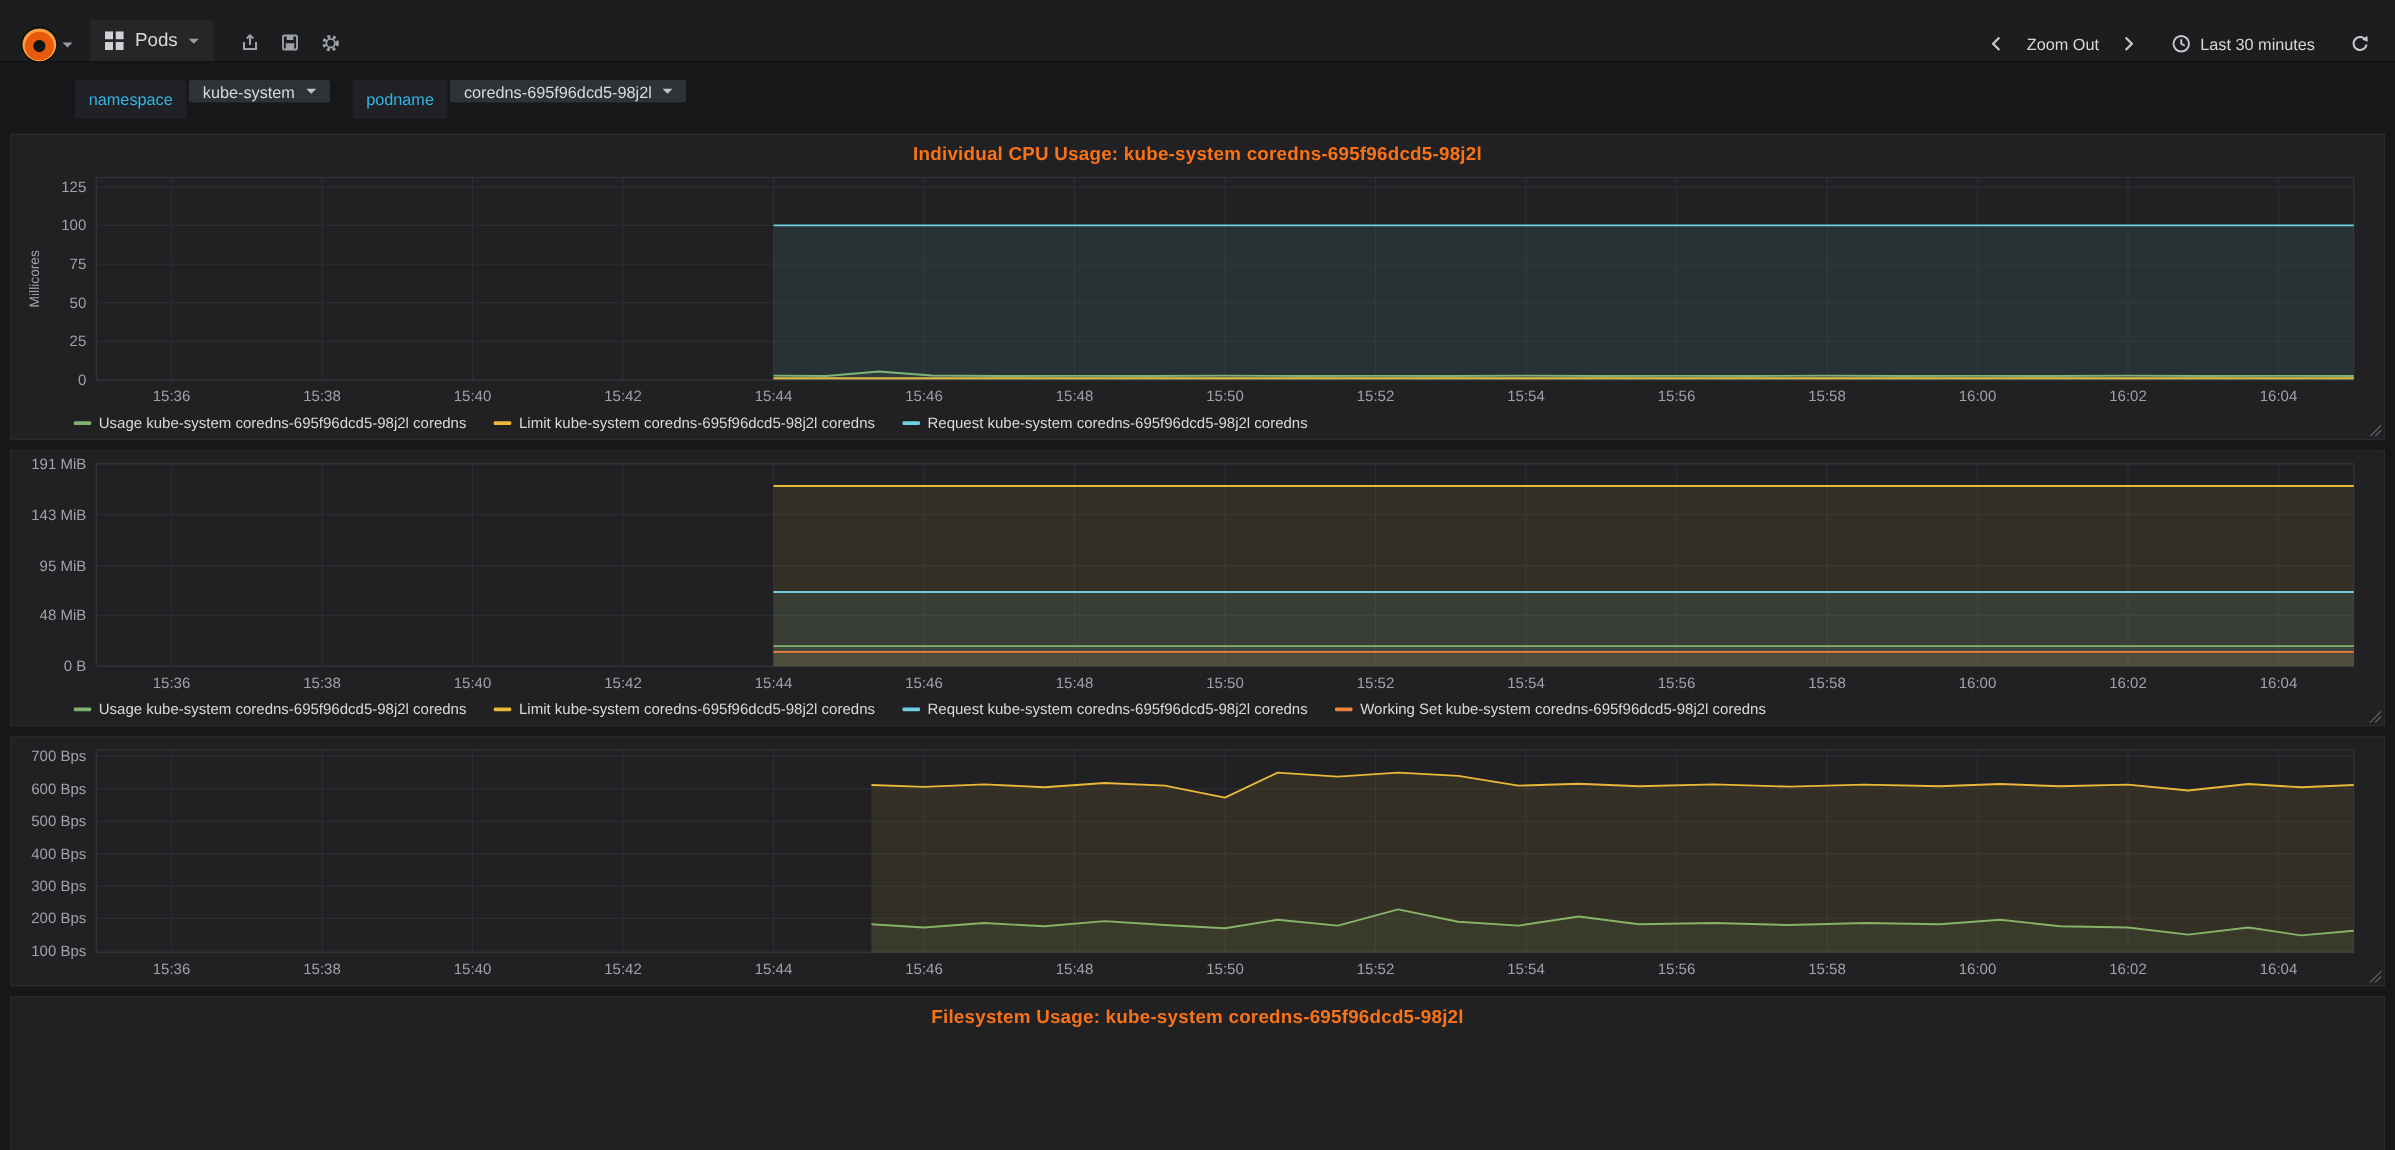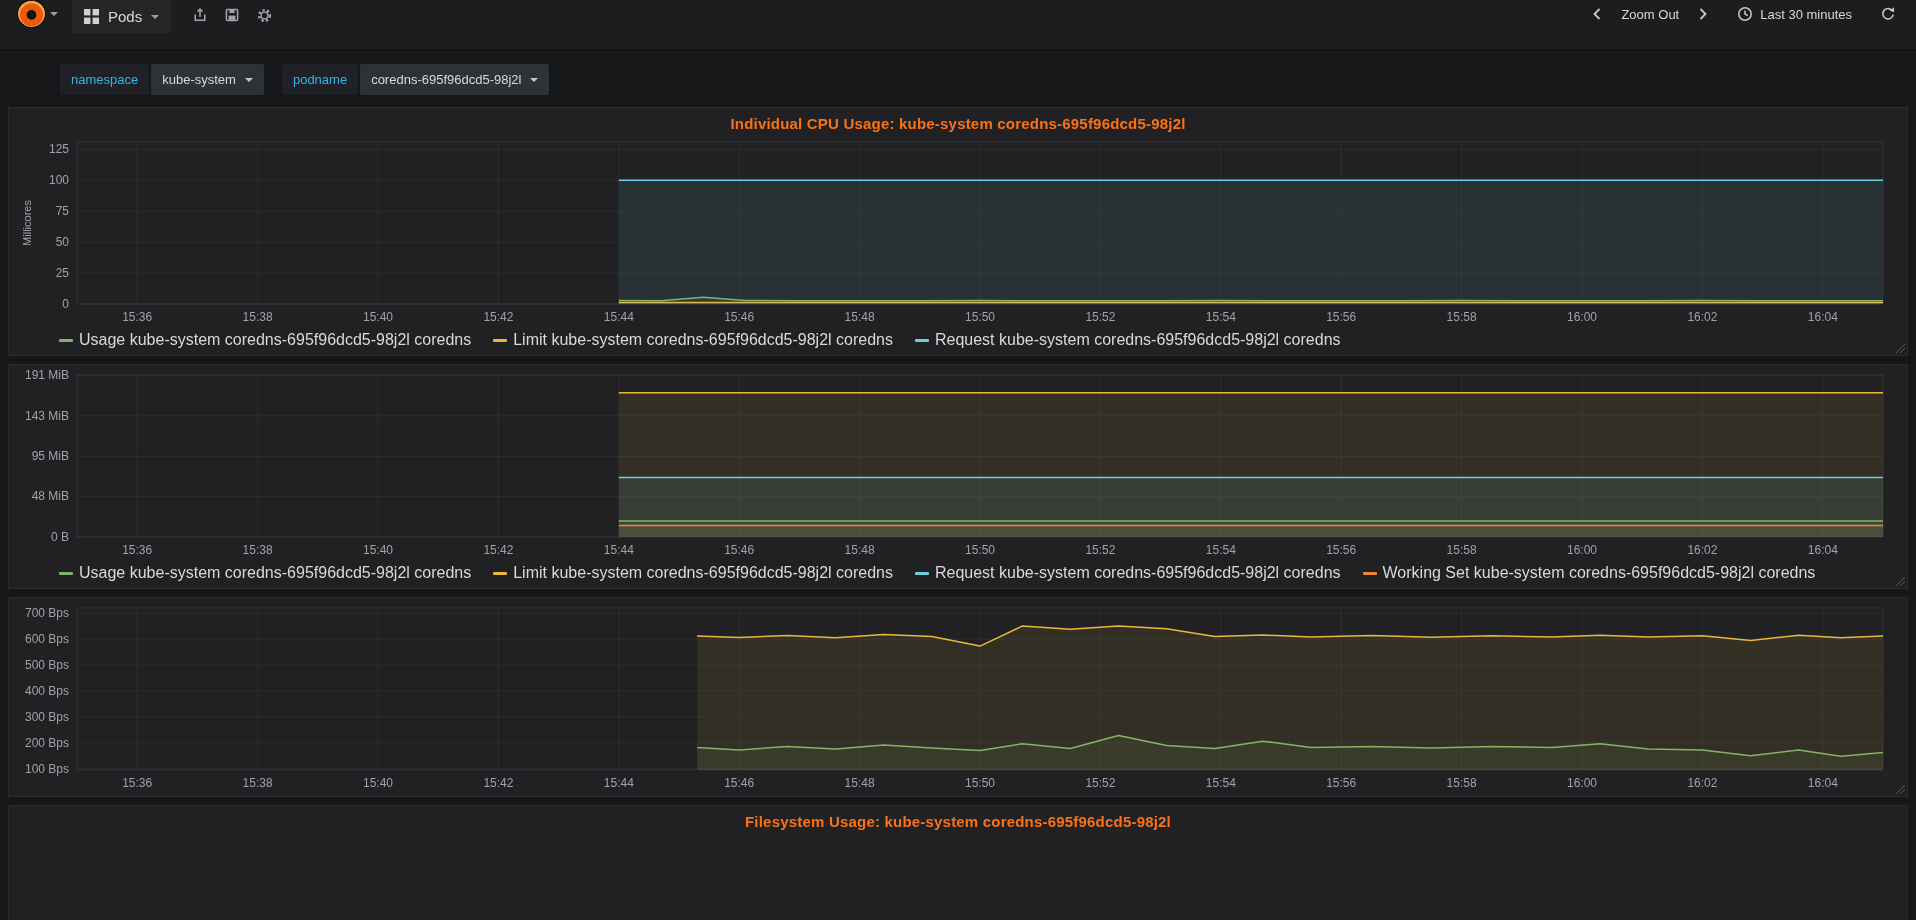--- a/index.html
+++ b/index.html
@@ -7,21 +7,21 @@
   body {
     width:1916px; height:920px; overflow:hidden;
     background:#161719; color:#d8d9da;
     font-family:"Liberation Sans", sans-serif;
   }
   svg text { font-family:"Liberation Sans", sans-serif; }
 
   
   .navbar {
     height:50px; background:#1b1d1f; border-bottom:1px solid #101112;
-    display:flex; align-items:flex-start; padding:0 14px; gap:10px;
+    display:flex; align-items:flex-end; padding:0 14px; gap:10px;
   }
   .logo-btn { display:flex; align-items:center; gap:5px; padding:0 4px; cursor:pointer; }
   .flame {
     width:27px; height:27px; border-radius:50%;
     background: radial-gradient(circle at 50% 55%, #121315 0 22%, #e85b0c 26% 56%, #ff9d3d 58% 68%, #17181a 71%);
     box-shadow: 0 0 0 1px #0c0d0e;
   }
   .caret-down {
     width:0; height:0; display:inline-block;
     border-left:4px solid transparent; border-right:4px solid transparent;
@@ -46,39 +46,39 @@
 
   
   .submenu { display:flex; gap:18px; padding:14px 14px 12px;margin-left:46px; }
   .var-group { display:flex; gap:2px; }
   .var-label {
     background:#1f2126; color:#33b5e5; font-size:13px; padding:0 11px;
     height:31px; display:flex; align-items:center; border-radius:2px;
   }
   .var-value {
     background:#2e3136; color:#d8d9da; font-size:13px; padding:0 11px;
-    height:31px; display:flex; align-items:center; gap:9px; border:none;
+    height:18px; display:flex; align-items:center; gap:9px; border:none;
     border-radius:2px; cursor:pointer; font-family:inherit;
   }
   .var-value .caret-down { border-top-color:#c3c5c9; }
 
   
   .dashboard { padding:0 8px; position:relative; }
   .panel {
     position:relative; background:#212124; border:1px solid #2a2b2e;
     margin-bottom:8px; padding:2px 10px;
   }
   .panel-title {
     margin:0; text-align:center; font-size:15px; font-weight:700;
     color:#f97316; padding:5px 0 2px; cursor:pointer; letter-spacing:.2px;
   }
   .chart { height:194px; width:100%; }
   .legend {
     display:flex; gap:22px; align-items:center;
-    padding:3px 0 4px 40px; font-size:16px; color:#d8d9da; flex-wrap:wrap;
+    padding:3px 0 4px 40px; font-size:12px; color:#d8d9da; flex-wrap:wrap;
   }
   .legend-item { display:flex; align-items:center; gap:6px; cursor:pointer; }
   .legend-swatch { width:14px; height:3px; border-radius:1px; display:inline-block; }
   .resize-corner {
     position:absolute; right:2px; bottom:2px; width:11px; height:11px; cursor:nwse-resize;
     background:linear-gradient(135deg, transparent 0 55%, #55575b 55% 62%, transparent 62% 74%, #55575b 74% 81%, transparent 81%);
   }
 </style>
 </head>
 <body>

